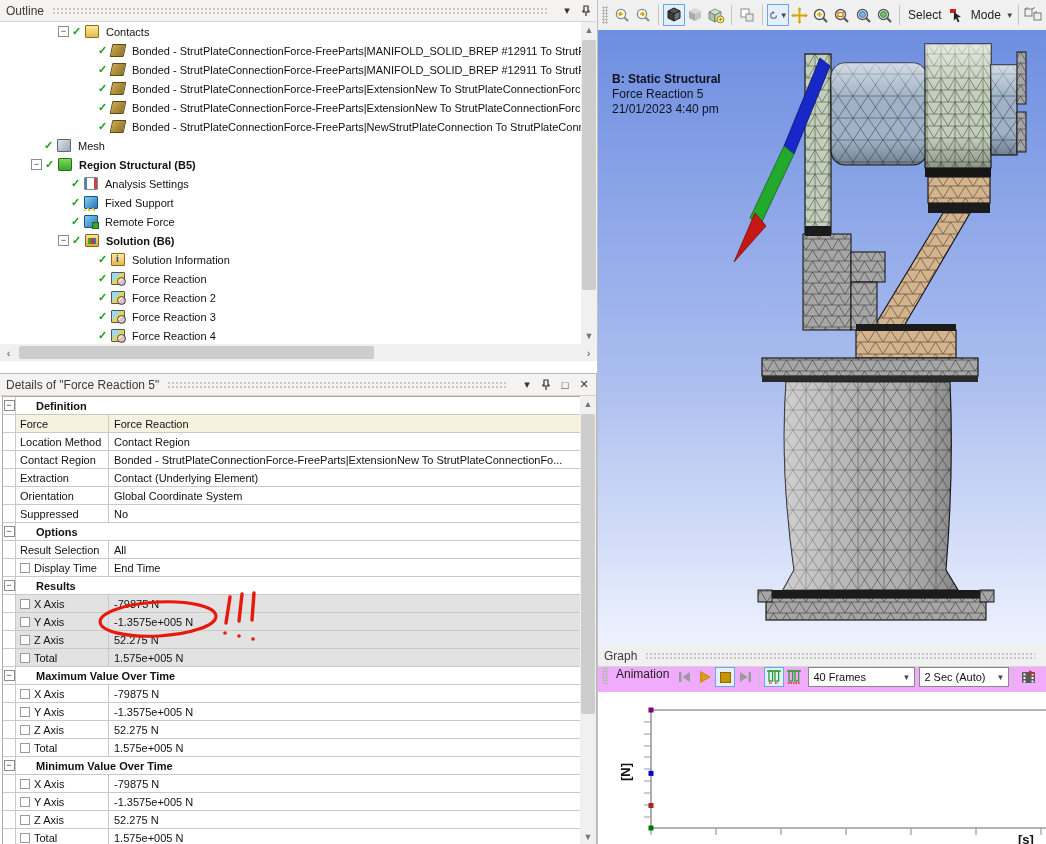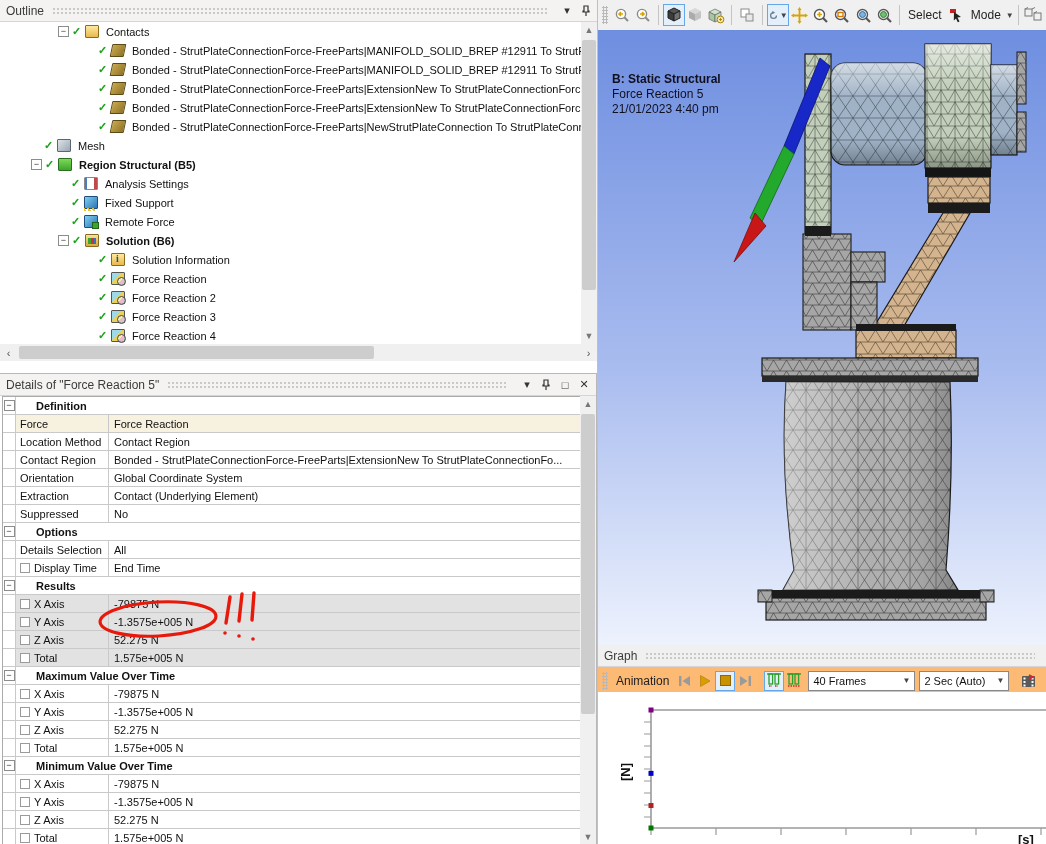--- a/index.html
+++ b/index.html
@@ -83,21 +83,21 @@
   .tb-btn.active { border:1px solid #66A7E8; background:#E3F0FB; }
   .tb-caret { color:#444; font-size:8px; margin-left:1px; }
   .tb-label { margin:0 4px; font-size:12px; color:#222; }
 
   .viewport { position:absolute; left:0; top:30px; width:449px; height:615px;
     background:linear-gradient(#6E8EE0, #A9BCEF 55%, #EDF2FD 100%); overflow:hidden; }
   .vp-annot { position:absolute; left:14px; top:14px; color:#101020; line-height:15px; font-size:12px;margin-top:28px; }
   .vp-annot .b { font-weight:bold; }
 
   .graph-panel { position:absolute; left:0; top:645px; width:449px; height:199px; background:#FFF; }
-  .anim-bar { height:28px; display:flex; align-items:center; background:#fdba74; border-bottom:1px solid #DDD; padding:0 2px; }
+  .anim-bar { height:28px; display:flex; background:#f0abfc; border-bottom:1px solid #DDD; padding:0 2px; }
   .anim-label { font-size:12px; color:#222; margin:0 6px 0 4px; }
   .tr-btn { width:20px; height:20px; display:flex; align-items:center; justify-content:center; border:1px solid transparent; }
   .tr-btn.active { border:1px solid #66A7E8; background:#E3F0FB; }
   .gsel { height:20px; background:#FFF; border:1px solid #888; display:flex; align-items:center;
     padding:0 4px; margin-left:4px; font-size:11px; }
   .gsel .car { margin-left:auto; padding-left:10px; color:#444; font-size:8px; }
   .chart-wrap { position:absolute; left:0; top:47px; width:449px; height:152px; background:#FFF; }
 </style>
 </head>
 <body>
@@ -250,42 +250,42 @@
             <div class="dlabel">Location Method</div>
             <div class="dvalue">Contact Region</div>
           </div>
           <div class="drow">
             <div class="dgut"></div>
             <div class="dlabel">Contact Region</div>
             <div class="dvalue">Bonded - StrutPlateConnectionForce-FreeParts|ExtensionNew To StrutPlateConnectionFo...</div>
           </div>
           <div class="drow">
             <div class="dgut"></div>
+            <div class="dlabel">Extraction</div>
+            <div class="dvalue">Contact (Underlying Element)</div>
+          </div>
+          <div class="drow">
+            <div class="dgut"></div>
             <div class="dlabel">Orientation</div>
             <div class="dvalue">Global Coordinate System</div>
-          </div>
-          <div class="drow">
-            <div class="dgut"></div>
-            <div class="dlabel">Extraction</div>
-            <div class="dvalue">Contact (Underlying Element)</div>
           </div>
           <div class="drow">
             <div class="dgut"></div>
             <div class="dlabel">Suppressed</div>
             <div class="dvalue">No</div>
           </div>
           <div class="drow section">
             <div class="dgut">
               <span class="expander" style="margin: 0px;">−</span>
             </div>
             <div class="dsect">Options</div>
           </div>
           <div class="drow">
             <div class="dgut"></div>
-            <div class="dlabel">Details Selection</div>
+            <div class="dlabel">Result Selection</div>
             <div class="dvalue">All</div>
           </div>
           <div class="drow">
             <div class="dgut"></div>
             <div class="dlabel"><span class="dchk"></span>Display Time</div>
             <div class="dvalue">End Time</div>
           </div>
           <div class="drow section">
             <div class="dgut">
               <span class="expander" style="margin: 0px;">−</span>

